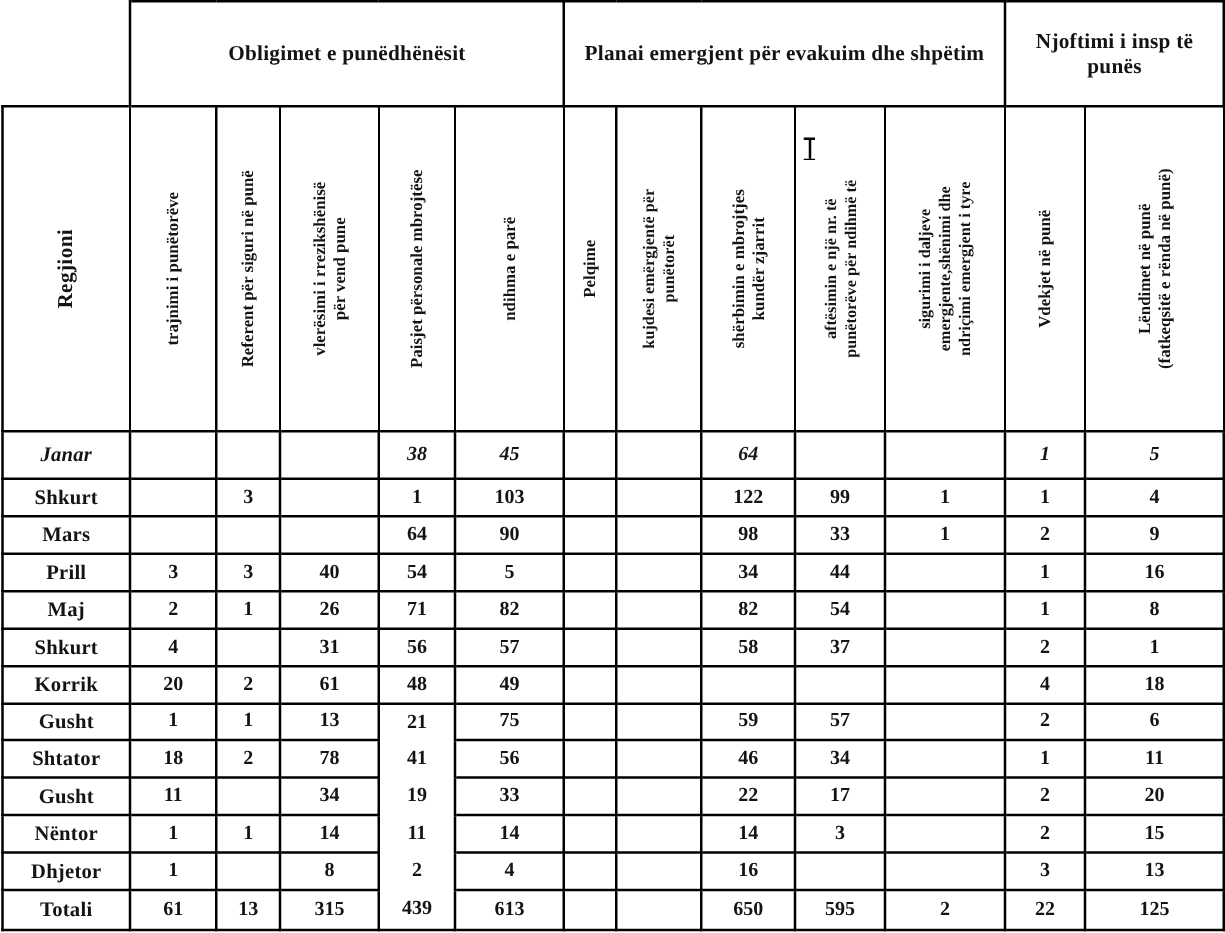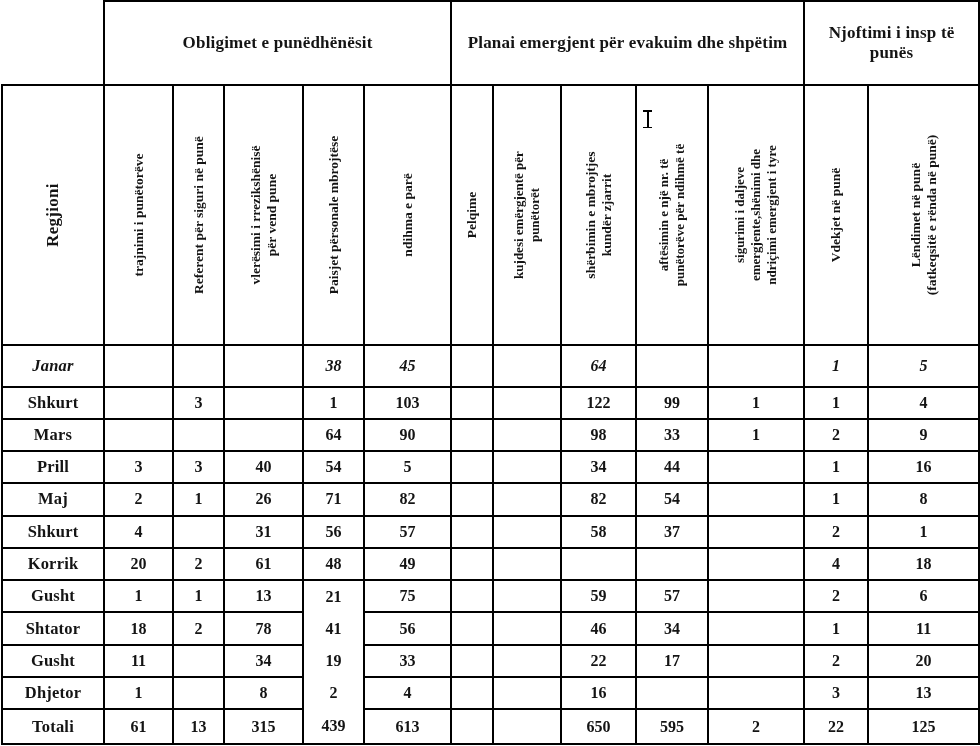--- a/index.html
+++ b/index.html
@@ -378,20 +378,35 @@
           <td class="num">33</td>
           <td class="num"></td>
           <td class="num"></td>
           <td class="num">22</td>
           <td class="num">17</td>
           <td class="num"></td>
           <td class="num">2</td>
           <td class="num">20</td>
         </tr>
         <tr class="datarow">
+          <td class="rowlab">Nëntor</td>
+          <td class="num">1</td>
+          <td class="num">1</td>
+          <td class="num">14</td>
+          <td class="num nohz-top nohz-bottom">11</td>
+          <td class="num">14</td>
+          <td class="num"></td>
+          <td class="num"></td>
+          <td class="num">14</td>
+          <td class="num">3</td>
+          <td class="num"></td>
+          <td class="num">2</td>
+          <td class="num">15</td>
+        </tr>
+        <tr class="datarow">
           <td class="rowlab">Dhjetor</td>
           <td class="num">1</td>
           <td class="num"></td>
           <td class="num">8</td>
           <td class="num nohz-top nohz-bottom">2</td>
           <td class="num">4</td>
           <td class="num"></td>
           <td class="num"></td>
           <td class="num">16</td>
           <td class="num"></td>

